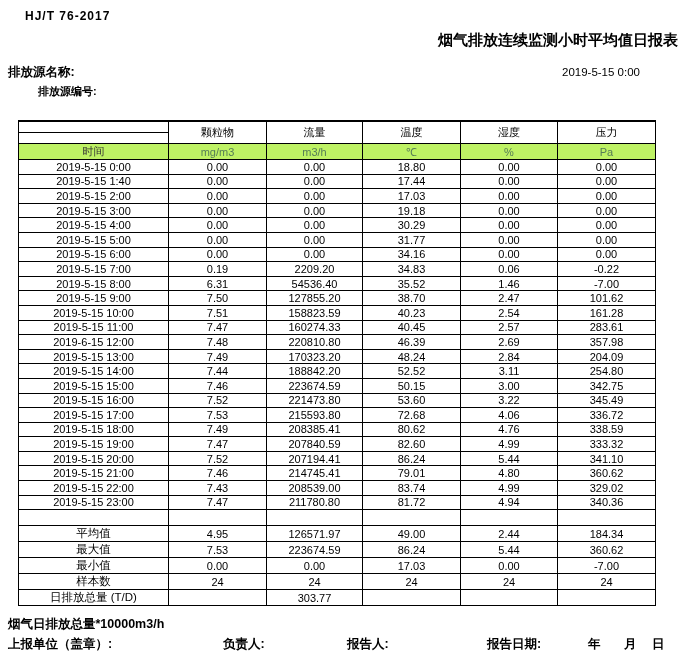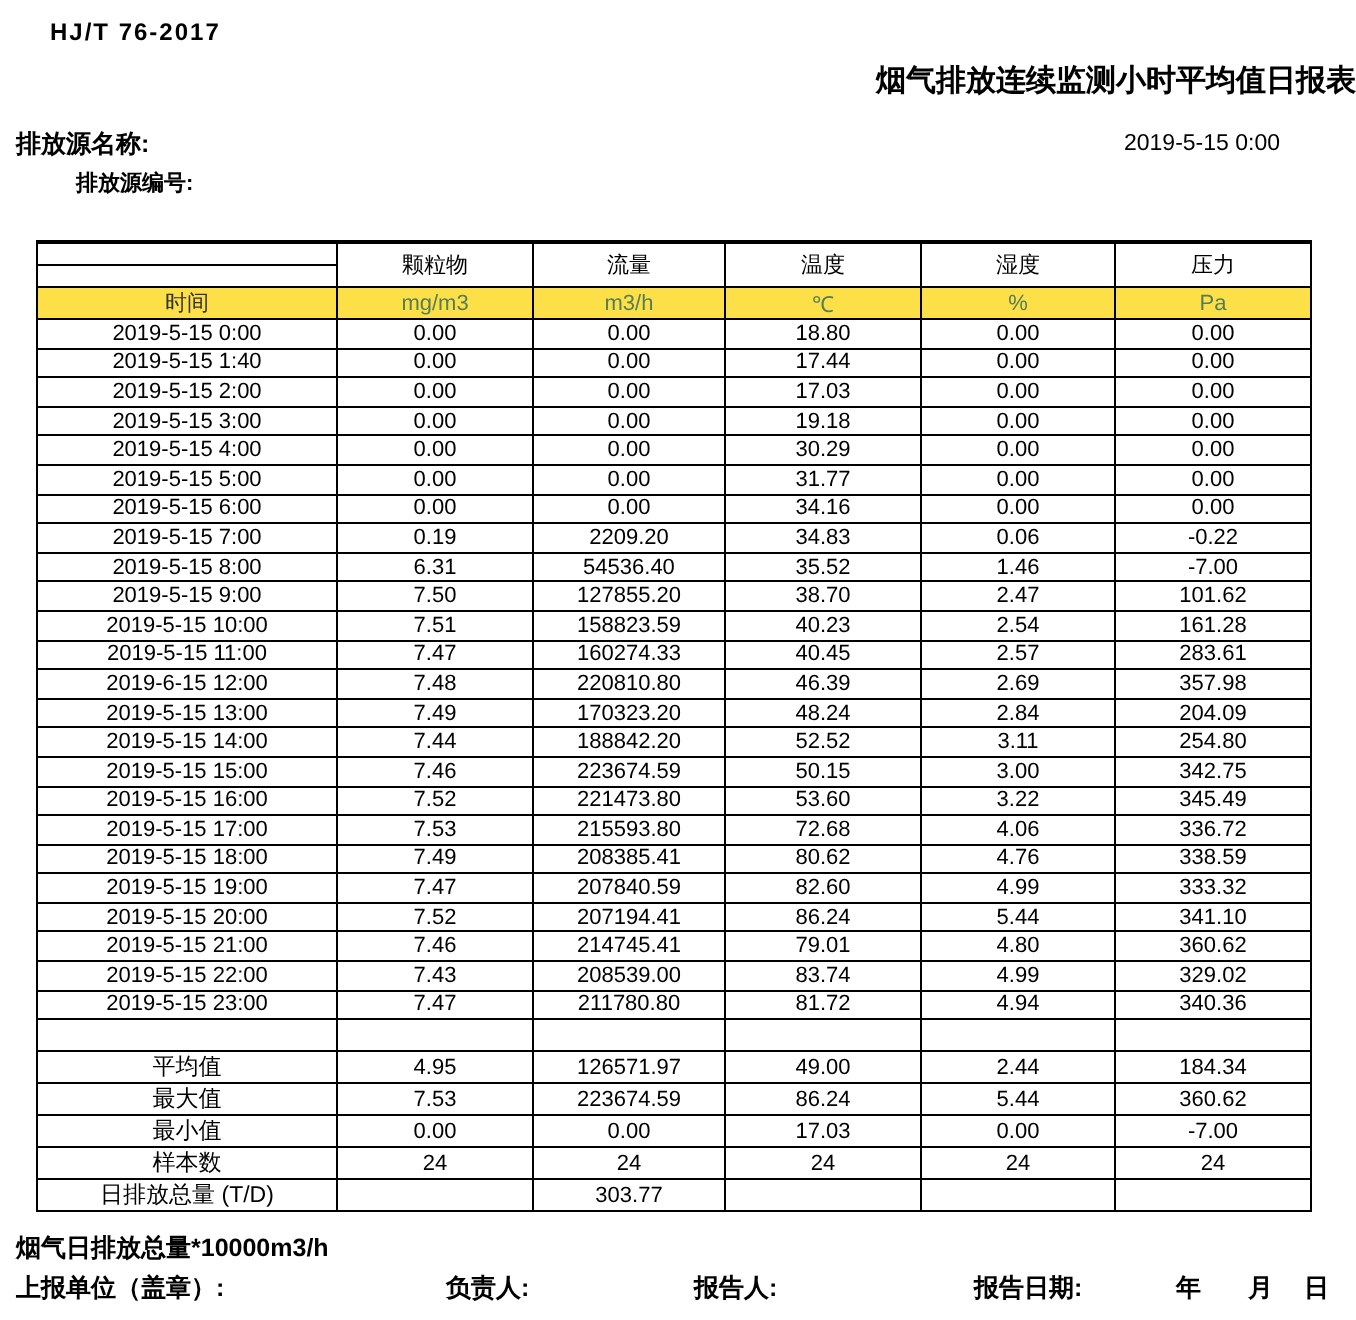--- a/index.html
+++ b/index.html
@@ -46,21 +46,21 @@
     text-align: center;
     vertical-align: middle;
     white-space: nowrap;
     overflow: hidden;
     font-weight: normal;
     font-size: 11px;
   }
   tr.hdr-split td { height: 10px; }
   th.col-head { font-size: 12px; }
   tr.unit-row td {
-    background: #fde047;
+    background: #bef264;
     height: 15px;
   }
   td.time-head { font-size: 12px; color: #333; }
   td.unit-cell { font-size: 10.5px; color: #567d56; }
   tbody.hourly tr { height: 14.6px; }
   tr.spacer-row { height: 16px; }
   tbody.summary tr { height: 12.8px; }
   tbody.summary td:first-child { font-size: 11.5px; margin-left: 40px; }
 
   .note {

